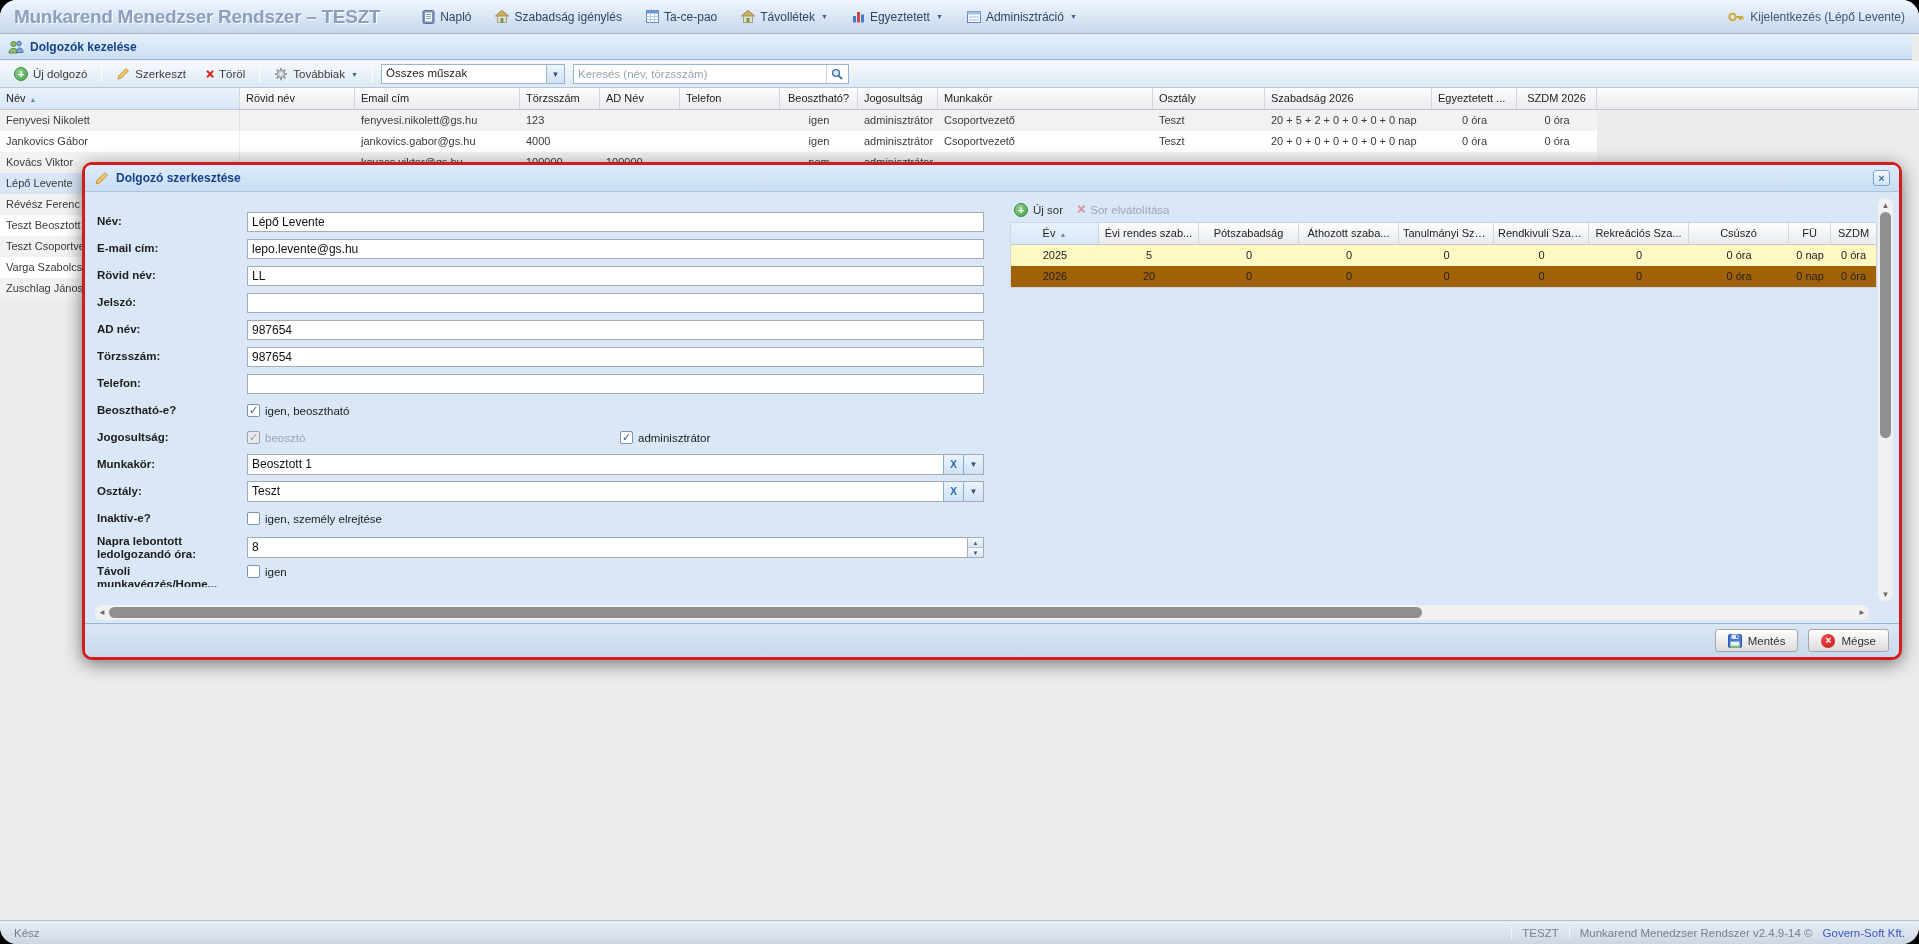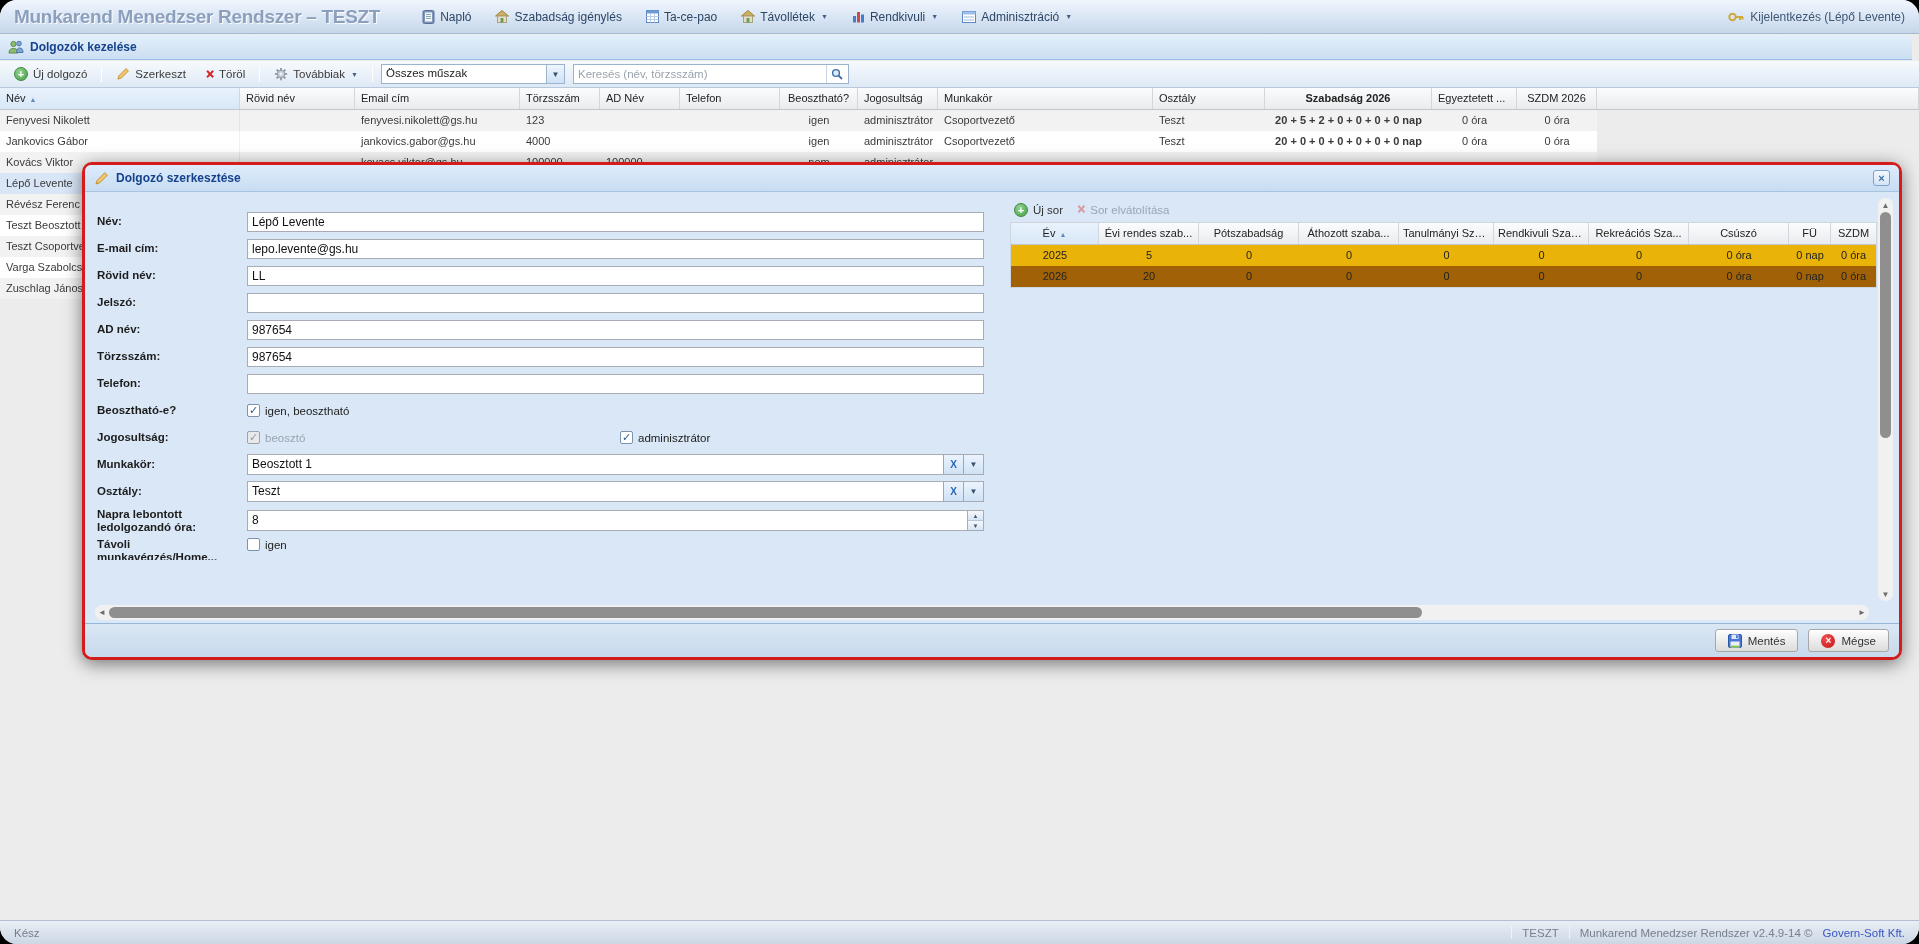--- a/index.html
+++ b/index.html
@@ -57,21 +57,21 @@
     border-right:1px solid #d3d7dc; white-space:nowrap; overflow:hidden; text-overflow:ellipsis; }
   .ghead .hc.sorted { background:linear-gradient(#e9f2fc,#d8e7f7); }
   .sort-arrow { font-size:7px; color:#6688bb; margin-left:4px; vertical-align:middle; }
   .grow { display:flex; height:21px; line-height:21px; width:1597px; background:#fff; }
   .grow.alt { background:#f2f2f2; }
   .grow.selected { background:#d9e6f8; }
   .grow .gc { padding:0 6px; white-space:nowrap; overflow:hidden; font-size:11px; color:#3a3a3a; }
   .grow .gc.first { border-right:1px solid rgba(0,0,0,.06); }
   .c0{width:240px;} .c1{width:115px;} .c2{width:165px;} .c3{width:80px;} .c4{width:80px;}
   .c5{width:100px;} .c6{width:78px;text-align:center;} .c7{width:80px;} .c8{width:215px;}
-  .c9{width:112px;text-align:left;} .c10{width:167px;text-align:center;font-weight:bold;}
+  .c9{width:112px;text-align:left;} .c10{width:167px;text-align:left;}
   .c11{width:85px;} .c12{width:80px;text-align:center;} .cfill{flex:1;}
   .ok { color:#2e8b2e; } .no { color:#cc3333; }
 
   
   .statusbar { position:absolute; left:0; right:0; bottom:0; height:24px;
     background:linear-gradient(#eaeff6,#ccd6e4); border-top:1px solid #b3bfd0;
     display:flex; align-items:center; padding:0 14px; color:#76808e; font-size:11.5px; }
   .statusbar .spacer { flex:1; }
   .status-right { display:flex; align-items:center; gap:10px; }
   .vsep { width:1px; height:13px; background:#a9b4c3; border-right:1px solid #f0f3f8; }
@@ -131,21 +131,21 @@
   .rpanel { position:absolute; left:925px; top:5px; width:867px; }
   .rtoolbar { display:flex; align-items:center; gap:14px; height:25px; padding:0 4px; }
   .rtbtn { display:flex; align-items:center; gap:5px; font-size:11.5px; color:#333; }
   .rtbtn.disabled { color:#9aa6b6; }
   .rtbtn.disabled .icon-x { opacity:.4; }
   .sgrid { border:1px solid #cdd5de; background:#fff; }
   .sghead { display:flex; height:22px; background:linear-gradient(#fbfcfd,#e9ecef); border-bottom:1px solid #c3c7cc; }
   .sghead .hc { line-height:21px; text-align:center; font-size:11px; color:#222;
     border-right:1px solid #d3d7dc; white-space:nowrap; overflow:hidden; text-overflow:ellipsis; padding:0 4px; }
   .sghead .hc.sorted { background:linear-gradient(#e9f2fc,#d8e7f7); }
-  .sgrow { display:flex; height:21px; line-height:21px; background:#eab308; }
+  .sgrow { display:flex; height:21px; line-height:21px; background:#fef9c3; }
   .sgrow.alt { background:#a16207; }
   .sgrow .gc { font-size:11px; color:#222; text-align:center; padding:0 4px; white-space:nowrap; overflow:hidden; }
   .s0{width:88px;} .s1{width:100px;} .s2{width:100px;} .s3{width:100px;} .s4{width:95px;}
   .s5{width:95px;} .s6{width:100px;} .s7{width:100px;text-align:right;}
   .s8{width:42px;text-align:right;} .s9{width:45px;text-align:right;}
 
   
   .hscroll { position:absolute; left:10px; right:30px; bottom:3px; height:15px;
     background:#f1f1f1; border-radius:7px; display:flex; align-items:center; }
   .hscroll .arr { width:14px; text-align:center; font-size:8px; color:#6b6b6b; }
@@ -214,21 +214,21 @@
         <span class="caret">▼</span>
       </div>
       <div class="menu-item">
         <span>
           <svg width="13" height="13" viewBox="0 0 13 13">
               <rect x="1" y="6" width="3" height="6.5" fill="#4a7bc8"></rect>
               <rect x="5" y="2" width="3" height="10.5" fill="#c84a4a"></rect>
               <rect x="9" y="4.5" width="3" height="8" fill="#4a7bc8"></rect>
             </svg>
         </span>
-        <span>Rendkivuli</span>
+        <span>Egyeztetett</span>
         <span class="caret">▼</span>
       </div>
       <div class="menu-item">
         <span>
           <svg width="14" height="12" viewBox="0 0 14 12">
               <rect x="0.5" y="0.5" width="13" height="11" fill="#fff" stroke="#5b87c5"></rect>
               <rect x="0.5" y="0.5" width="13" height="3" fill="#9cc0e8"></rect>
               <line x1="2" y1="6" x2="12" y2="6" stroke="#9cb9da"></line>
               <line x1="2" y1="9" x2="12" y2="9" stroke="#9cb9da"></line>
             </svg>
@@ -492,20 +492,27 @@
           <div class="combo-f">
             <div class="val">Teszt</div>
             <div class="ftrig clear">
                 <span>X</span>
               </div>
             <div class="ftrig drop">
                 <span>▼</span>
               </div>
           </div>
         </div>
+        <div class="frow">
+          <div class="flabel">Inaktív-e?</div>
+          <div class="cbwrap">
+            <span class="cb"></span>
+            <span class="cblabel">igen, személy elrejtése</span>
+          </div>
+        </div>
         <div class="frow" style="height:31px">
           <div class="flabel">Napra lebontott ledolgozandó óra:</div>
           <div class="spin">
             <div class="val">8</div>
             <div class="btns">
               <div>
                   <span>▲</span>
                 </div>
               <div>
                   <span>▼</span>

